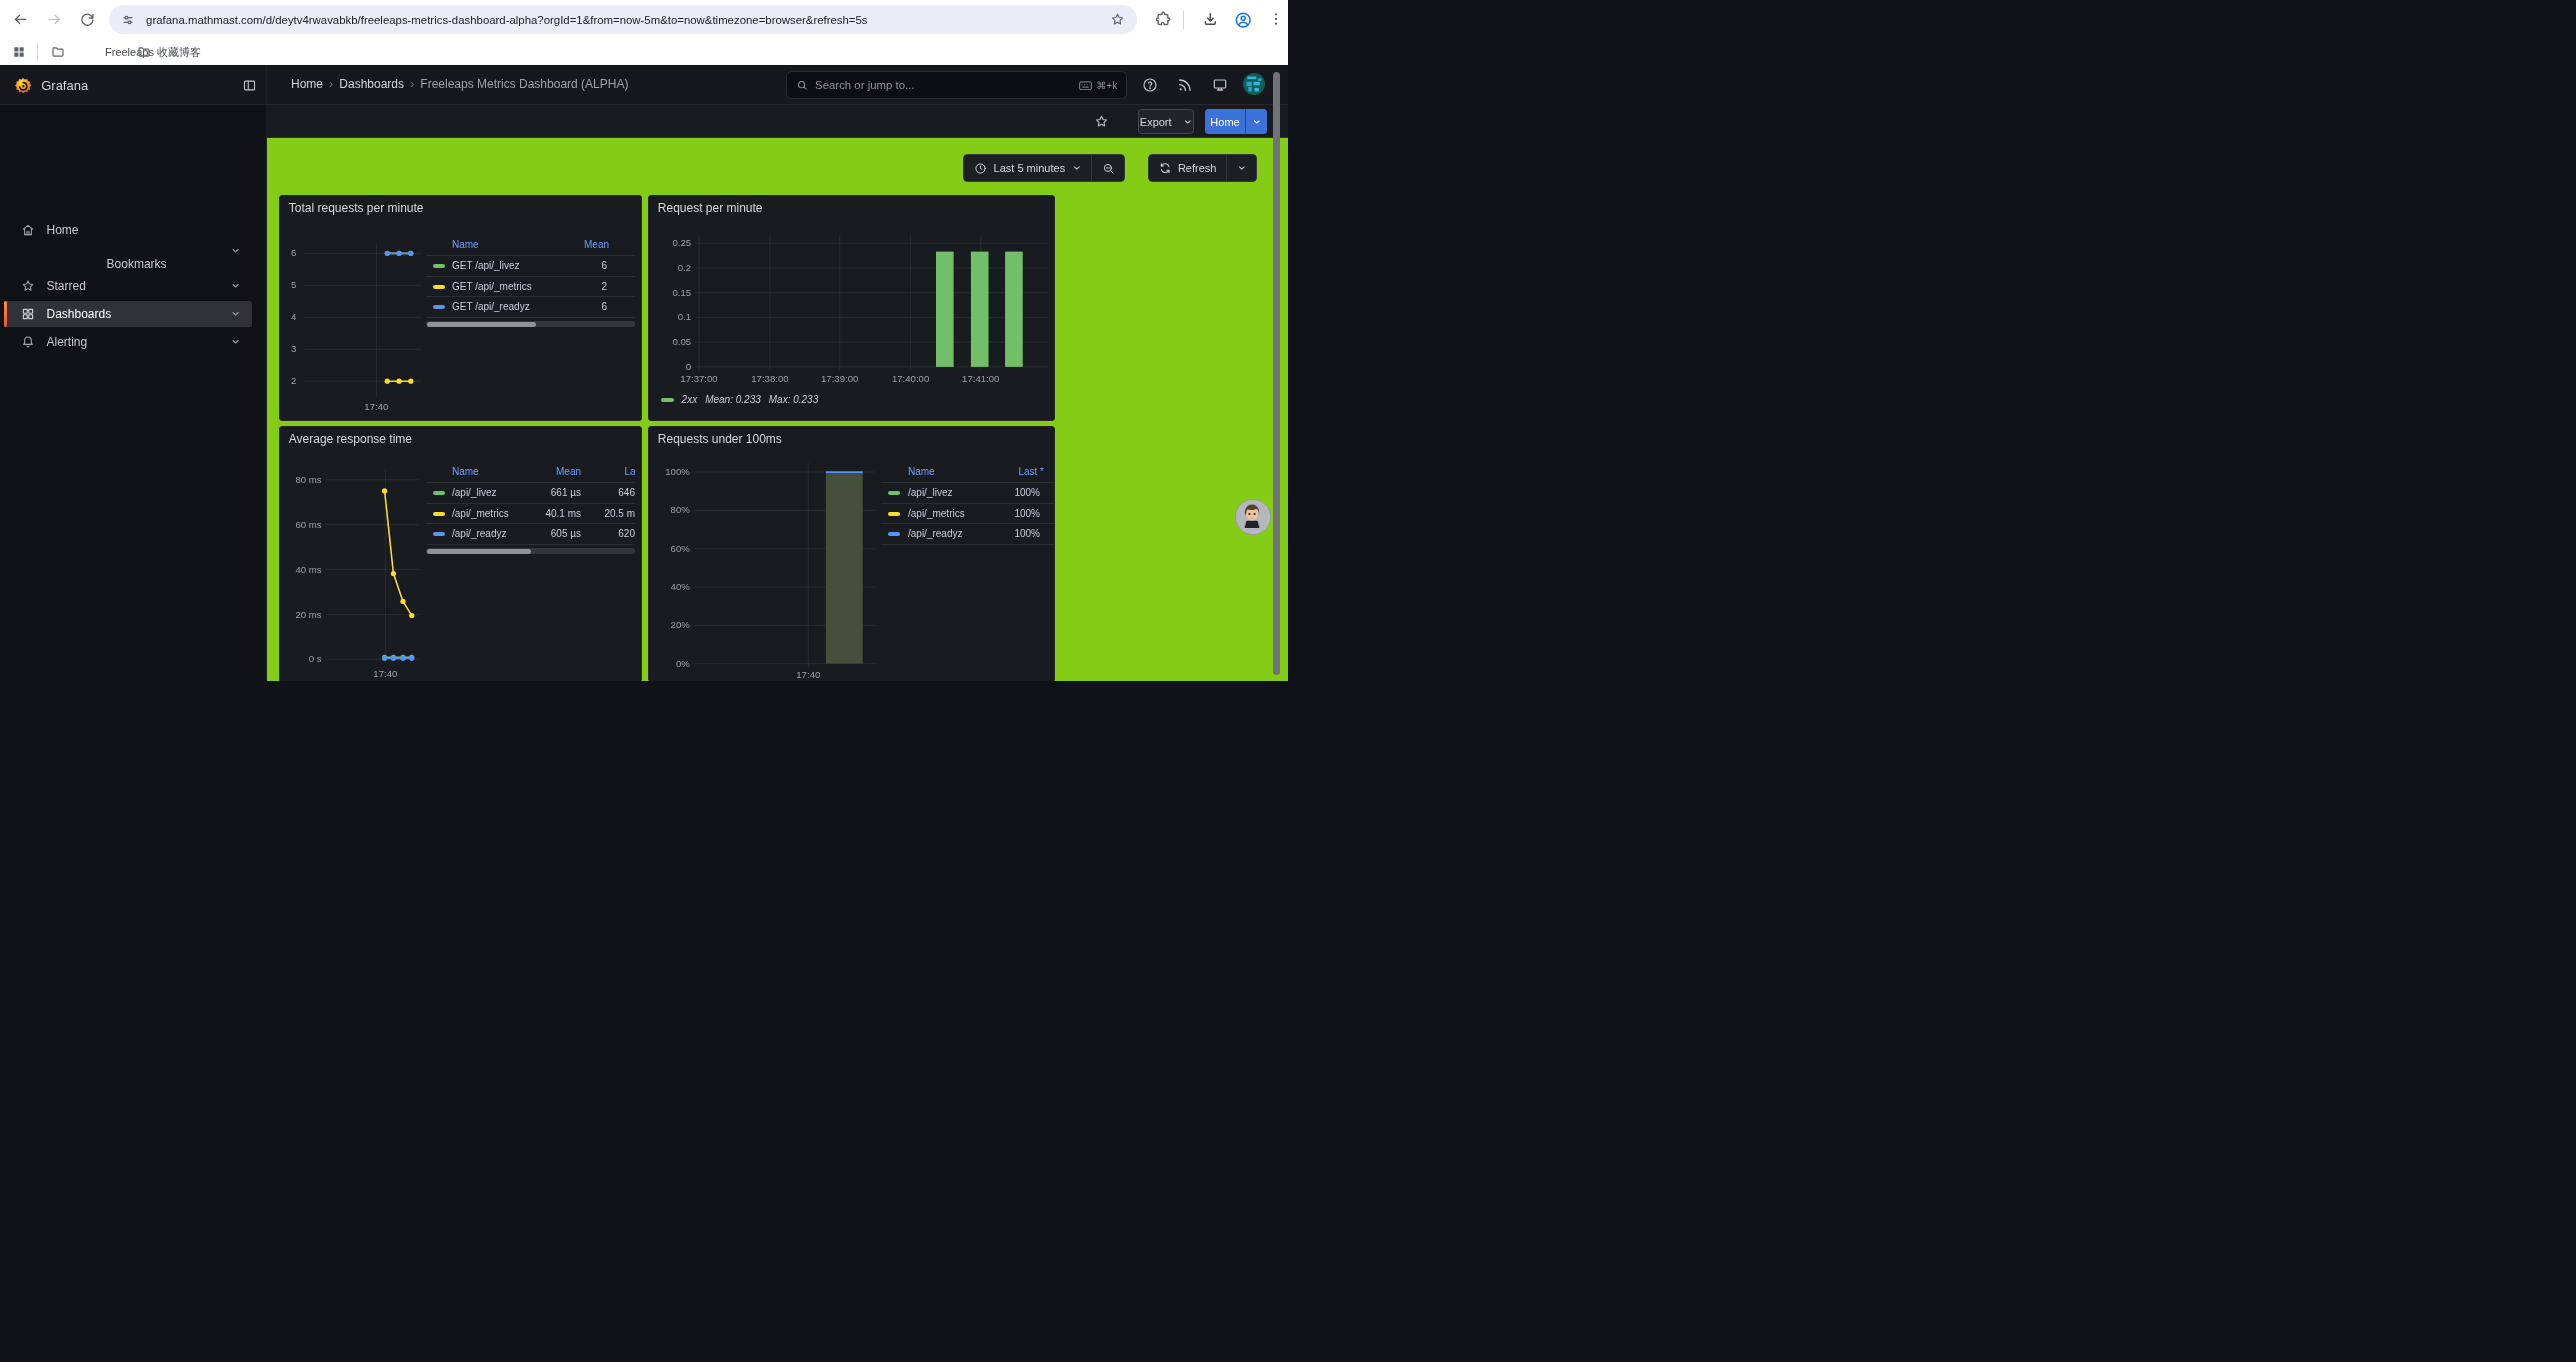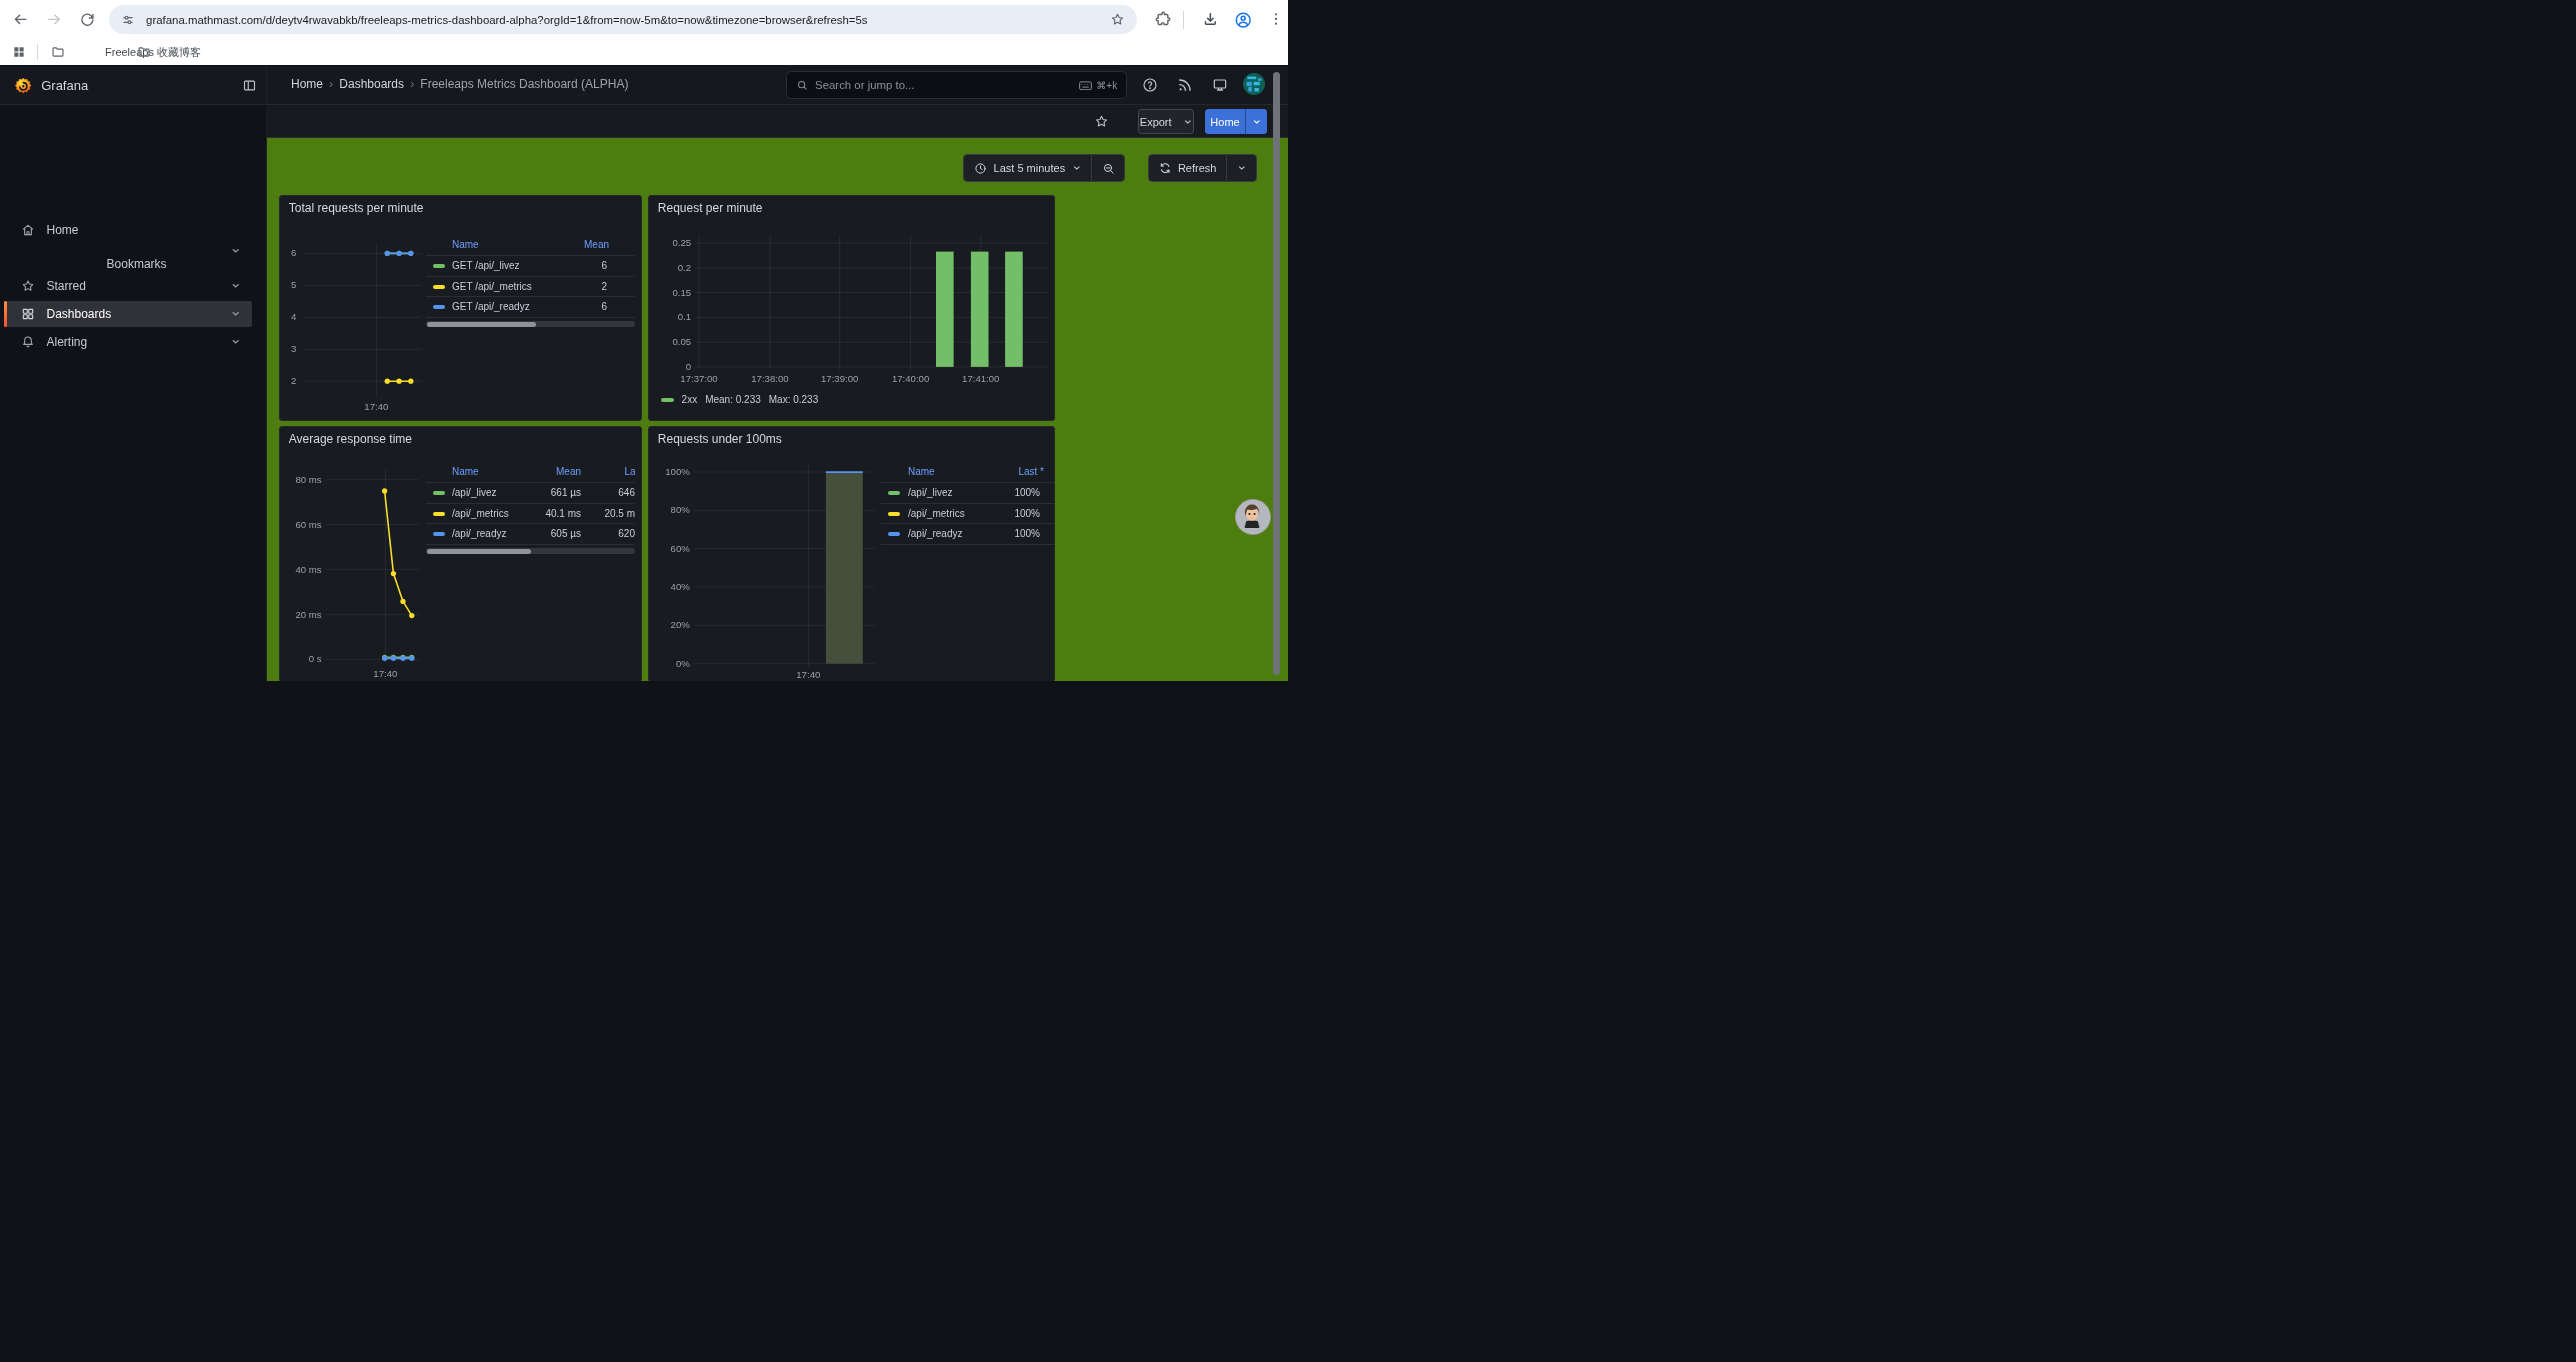--- a/index.html
+++ b/index.html
@@ -15,21 +15,21 @@
   .nav-ic.dis{color:#c0c4c9;}
   .omnibox{position:absolute;left:109px;top:5.3px;width:1028px;height:29px;border-radius:15px;
            background:#e9edf6;display:flex;align-items:center;padding:0 12.3px;box-sizing:border-box;gap:8.8px;}
   .omnibox input{flex:1;border:none;outline:none;background:transparent;font-size:11.4px;color:#202124;
                  font-family:"Liberation Sans",sans-serif;}
   .chrome-divider{position:absolute;top:10.5px;width:0.9px;height:18.4px;background:#d5d7da;}
   .bm-item{position:absolute;top:0;height:26px;display:flex;align-items:center;gap:6.1px;
            font-size:11px;color:#45494e;}
 
   
-  .gf{position:absolute;left:0;top:66px;right:0;bottom:0;background:#4d7c0f;color:#d8d9dd;}
+  .gf{position:absolute;left:0;top:66px;right:0;bottom:0;background:#84cc16;color:#d8d9dd;}
   .gf-header{position:absolute;left:0;top:0;width:100%;height:39px;background:#17181d;
              border-bottom:0.9px solid #26272c;box-sizing:border-box;}
   .gf-subbar{position:absolute;left:266px;top:39px;right:0;height:33px;background:#191a1f;
              border-bottom:0.9px solid #2c2e33;box-sizing:border-box;}
   .gf-sidebar{position:absolute;left:0;top:39px;width:266px;bottom:0;background:#111217;}
   .v-divider{position:absolute;left:266px;top:0;width:0.9px;bottom:0;background:#202127;}
   .brand{position:absolute;left:14px;top:10.5px;display:flex;align-items:center;gap:8.8px;
          font-size:13px;font-weight:500;color:#d3d5d9;}
   .crumb{font-size:12px;color:#d3d5d9;}
   .crumb.current{color:#9fa3a9;}
@@ -68,21 +68,21 @@
   .chart{position:absolute;}
   .legend{position:absolute;font-size:10px;color:#ccccdc;}
   .lg-head{position:relative;height:21px;border-bottom:0.9px solid #2b2d33;box-sizing:border-box;}
   .lg-head span{position:absolute;top:4.4px;color:#6e9fff;font-weight:500;white-space:nowrap;}
   .lg-row{position:relative;height:20.6px;border-bottom:0.9px solid #2b2d33;box-sizing:border-box;}
   .lg-dash{position:absolute;top:50%;margin-top:-1.8px;width:12.3px;height:4px;border-radius:2.6px;}
   .lg-name{position:absolute;top:4px;white-space:nowrap;}
   .lg-val{position:absolute;top:4px;white-space:nowrap;transform:translateX(-100%);}
   .lg-scroll{position:relative;height:6.1px;margin-top:3.5px;background:#33363b;border-radius:3.5px;}
   .lg-scroll .thumb{position:absolute;left:0.9px;top:0.9px;height:4.4px;background:#8f9296;border-radius:2.6px;}
-  .ileg{position:absolute;display:flex;align-items:center;gap:8px;font-size:10px;color:#ccccdc;}
+  .ileg{position:absolute;display:flex;align-items:center;gap:8px;font-size:10px;color:#ccccdc;font-style:italic;}
   .ileg .lg-dash{position:static;margin:0;}
 
   
   .float-avatar{position:absolute;left:1235px;top:499px;width:36px;height:36px;border-radius:50%;
                 background:#b9bcc2;border:1.8px solid #97999e;box-sizing:border-box;overflow:hidden;}
 </style>
 </head>
 <body>
 
 <div class="page">

